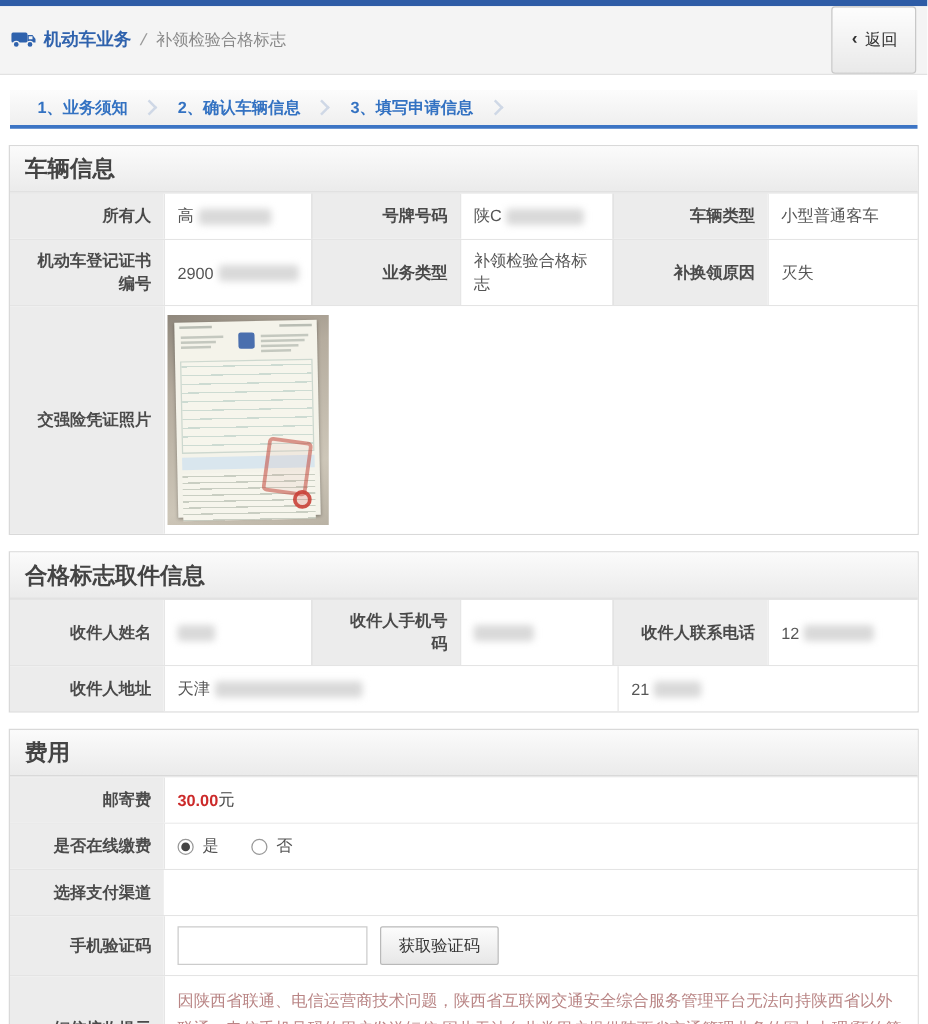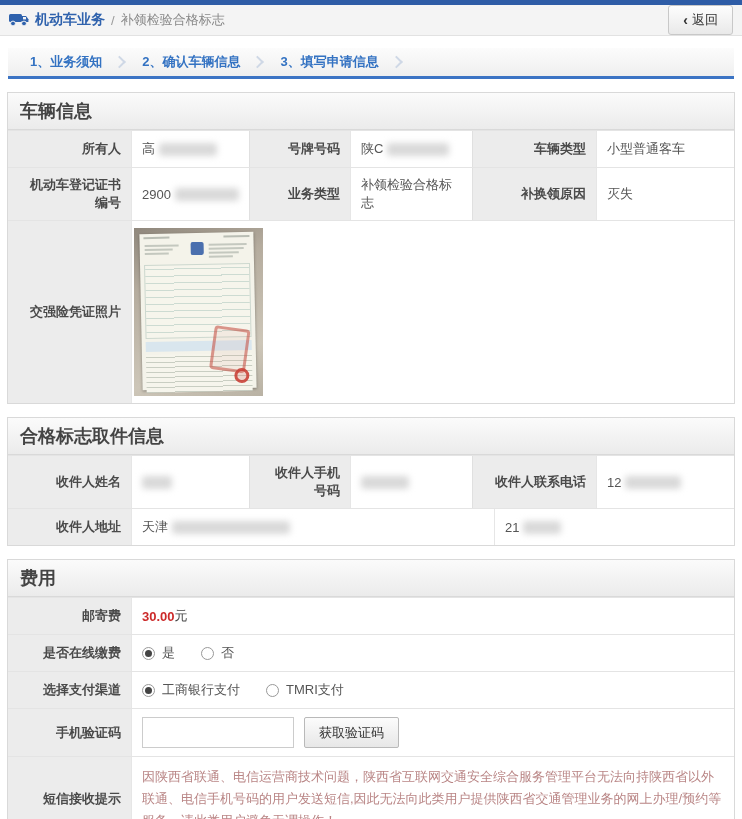--- a/index.html
+++ b/index.html
@@ -6,22 +6,22 @@
   html,body { width: 742px; }
   body {
     font-family: "Liberation Sans", "DejaVu Sans", sans-serif;
     background: #fff;
     color: #555;
     font-size: 13px;
   }
   
   .topbar { height: 5px; background: #2e5ca6; }
   .pagehead {
-    height: 31px; background: #f4f4f4; border-bottom: 1px solid #e2e2e2;
-    display: flex; align-items: center; padding: 0 9px;
+    height: 55px; background: #f4f4f4; border-bottom: 1px solid #e2e2e2;
+    display: flex; padding: 0 9px; font-family: Liberation Mono, monospace;
   }
   .crumb { display: flex; align-items: center; gap: 6px; flex: 1; }
   .crumb .veh-ico { display: inline-flex; }
   .crumb .main { color: #2f62ad; font-weight: bold; font-size: 14px; }
   .crumb .sep { color: #999; }
   .crumb .sub { color: #888; font-size: 13px; }
   .btn-back {
     background: linear-gradient(#fdfdfd,#e9e9e9);
     border: 1px solid #c8c8c8; border-radius: 3px;
     padding: 5px 14px; font-size: 13px; color: #333; cursor: pointer;
@@ -62,21 +62,21 @@
   .trow:first-of-type { border-top: none; }
   .cell { display: flex; align-items: center; padding: 8px 10px; min-height: 36px; }
   .lab {
     background: #ececec; justify-content: flex-end; text-align: right;
     color: #4a4a4a; font-weight: bold; border-left: 1px solid #e0e0e0;
   }
   .lab:first-child { border-left: none; }
   .val { background: #fff; color: #555; border-left: 1px solid #e6e6e6; }
   .w-l1 { width: 123px; flex: none; }
   .w-v1 { width: 118px; flex: none; }
-  .w-l2 { width: 101px; flex: none; padding-left: 24px; }
+  .w-l2 { width: 119px; flex: none; padding-left: 24px; }
   .w-v2 { width: 122px; flex: none; }
   .w-l3 { width: 124px; flex: none; }
   .w-v3 { flex: 1; }
   .w-wide { flex: 1; }
   .lab.tall { align-items: center; }
   
   .blob {
     display: inline-block; height: 13px; background: #d9d9d9;
     border-radius: 3px; filter: blur(3px); margin-left: 4px; vertical-align: -2px;
   }
@@ -302,32 +302,20 @@
       </span>
       <span class="radio">
         <span class="circle"></span>
         <span class="rlabel">否</span>
       </span>
     </div>
   </div>
 
   <div class="trow">
     <div class="cell lab w-l1">选择支付渠道</div>
-    <div class="cell val w-wide">
-      <span class="radio checked">
-        <span class="circle">
-            <span class="dot"></span>
-          </span>
-        <span class="rlabel">工商银行支付</span>
-      </span>
-      <span class="radio">
-        <span class="circle"></span>
-        <span class="rlabel">TMRI支付</span>
-      </span>
-    </div>
   </div>
 
   <div class="trow">
     <div class="cell lab w-l1">手机验证码</div>
     <div class="cell val w-wide">
       <input class="sms-input" type="text" value="" style="">
       <button class="btn-code">获取验证码</button>
     </div>
   </div>
 

